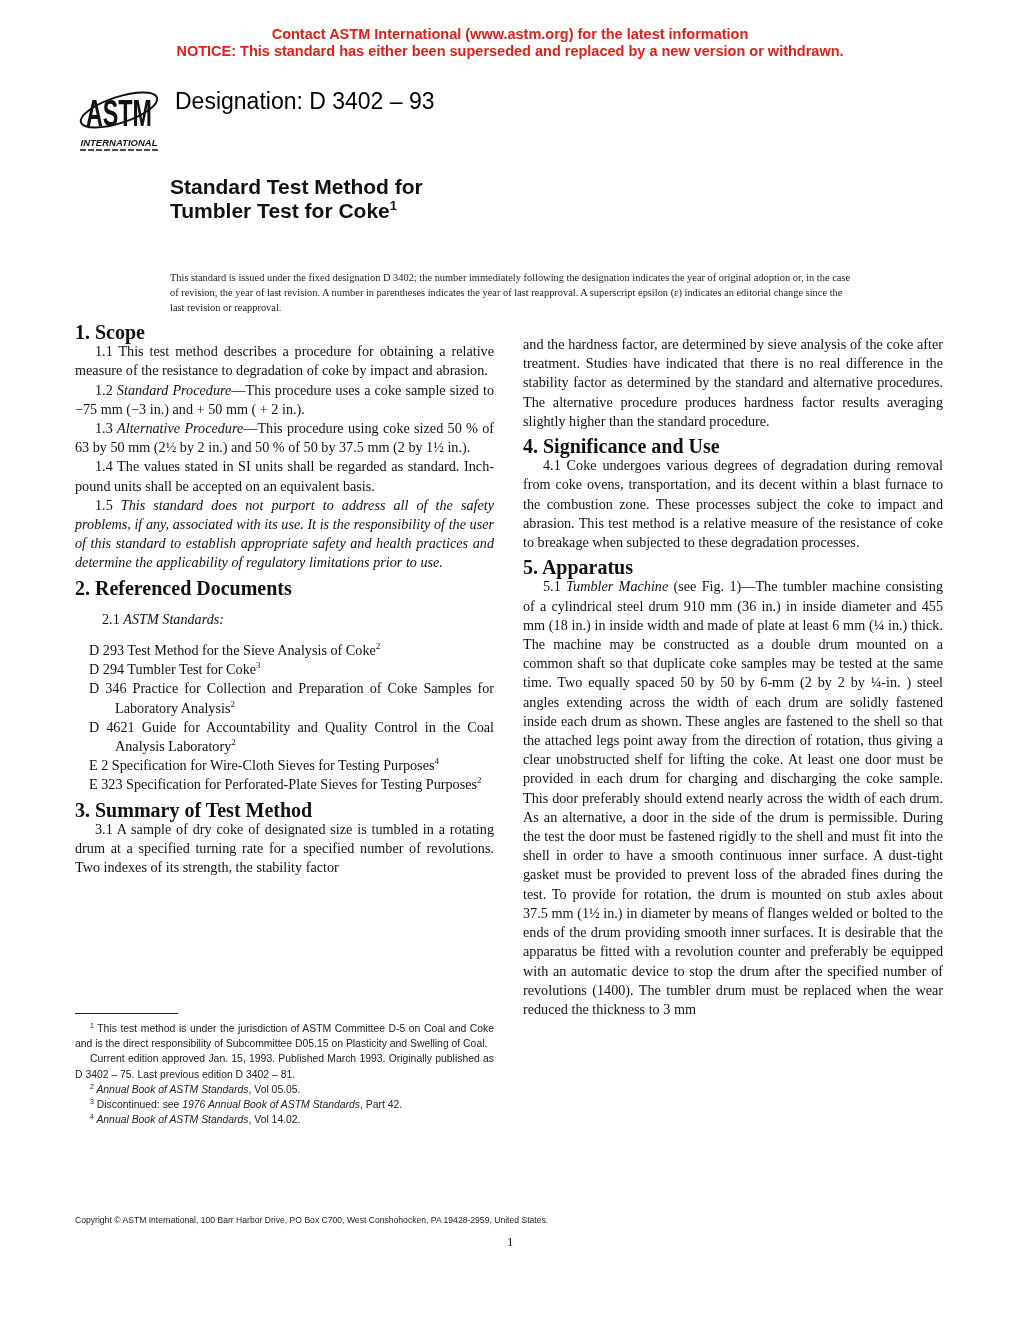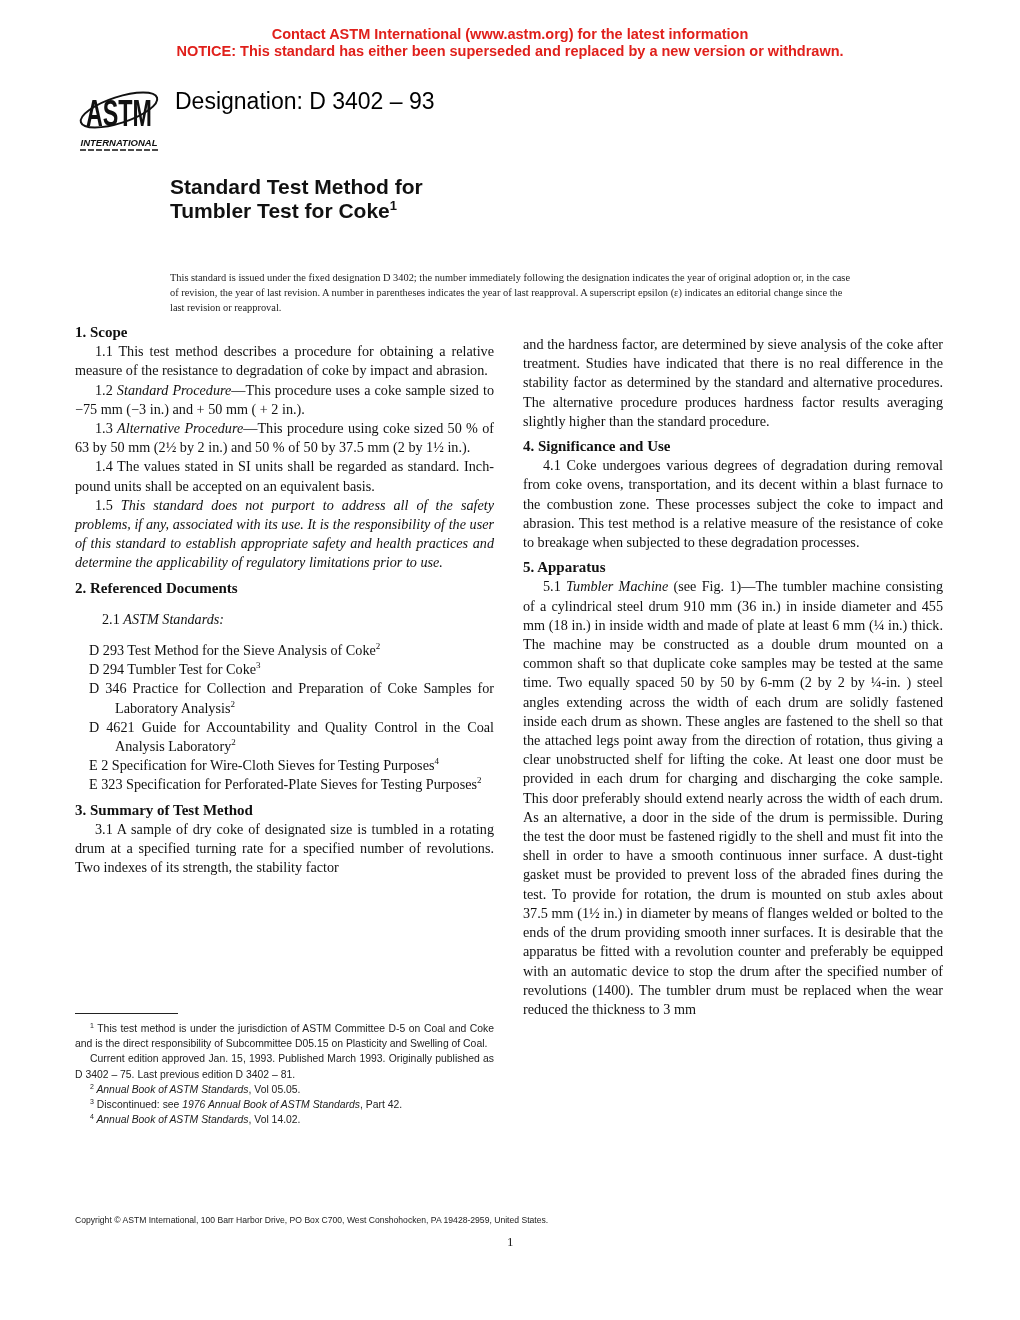--- a/index.html
+++ b/index.html
@@ -14,21 +14,21 @@
            font-weight: bold; font-size: 21px; line-height: 24px; color: #111; }
   .title sup { font-size: 13px; vertical-align: 8px; line-height: 0; }
   .issued { position: absolute; left: 170px; top: 246px; width: 680px; font-family: "Liberation Serif", serif;
             font-size: 10.4px; line-height: 15px; color: #222; margin-top: 24px; }
   .col { position: absolute; font-family: "Liberation Serif", serif; font-size: 14.2px; line-height: 19.2px;
          text-align: justify; color: #111; }
   .col.left { left: 75px; top: 323px; width: 419px; }
   .col.right { left: 523px; top: 335px; width: 420px; }
   .col p { margin: 0; text-indent: 20px; }
   .col p.noind { text-indent: 0; }
-  .col h2 { font-size: 15px; font-weight: bold; margin: 0; line-height: 19.2px; text-indent: 0; }
+  .col h2 { font-size: 20px; font-weight: bold; margin: 0; line-height: 19.2px; text-indent: 0; }
   .col h2.spaced { margin-top: 6px; }
   .col .ref { padding-left: 40px; text-indent: -26px; margin: 0; }
   .col .ref-head { padding-left: 15px; text-indent: 0; margin: 12px; }
   .col sup { font-size: 9px; vertical-align: 6px; line-height: 0; }
   .col i { font-style: italic; }
   .footrule { position: absolute; left: 75px; top: 1013px; width: 103px; height: 1px; background: #222; }
   .footnotes { position: absolute; left: 75px; top: 1021px; width: 419px; font-family: "Liberation Sans", sans-serif;
                font-size: 10.4px; line-height: 15.2px; text-align: justify; color: #222; }
   .footnotes p { margin: 0; text-indent: 15px; }
   .footnotes sup { font-size: 7px; vertical-align: 4px; line-height: 0; }

